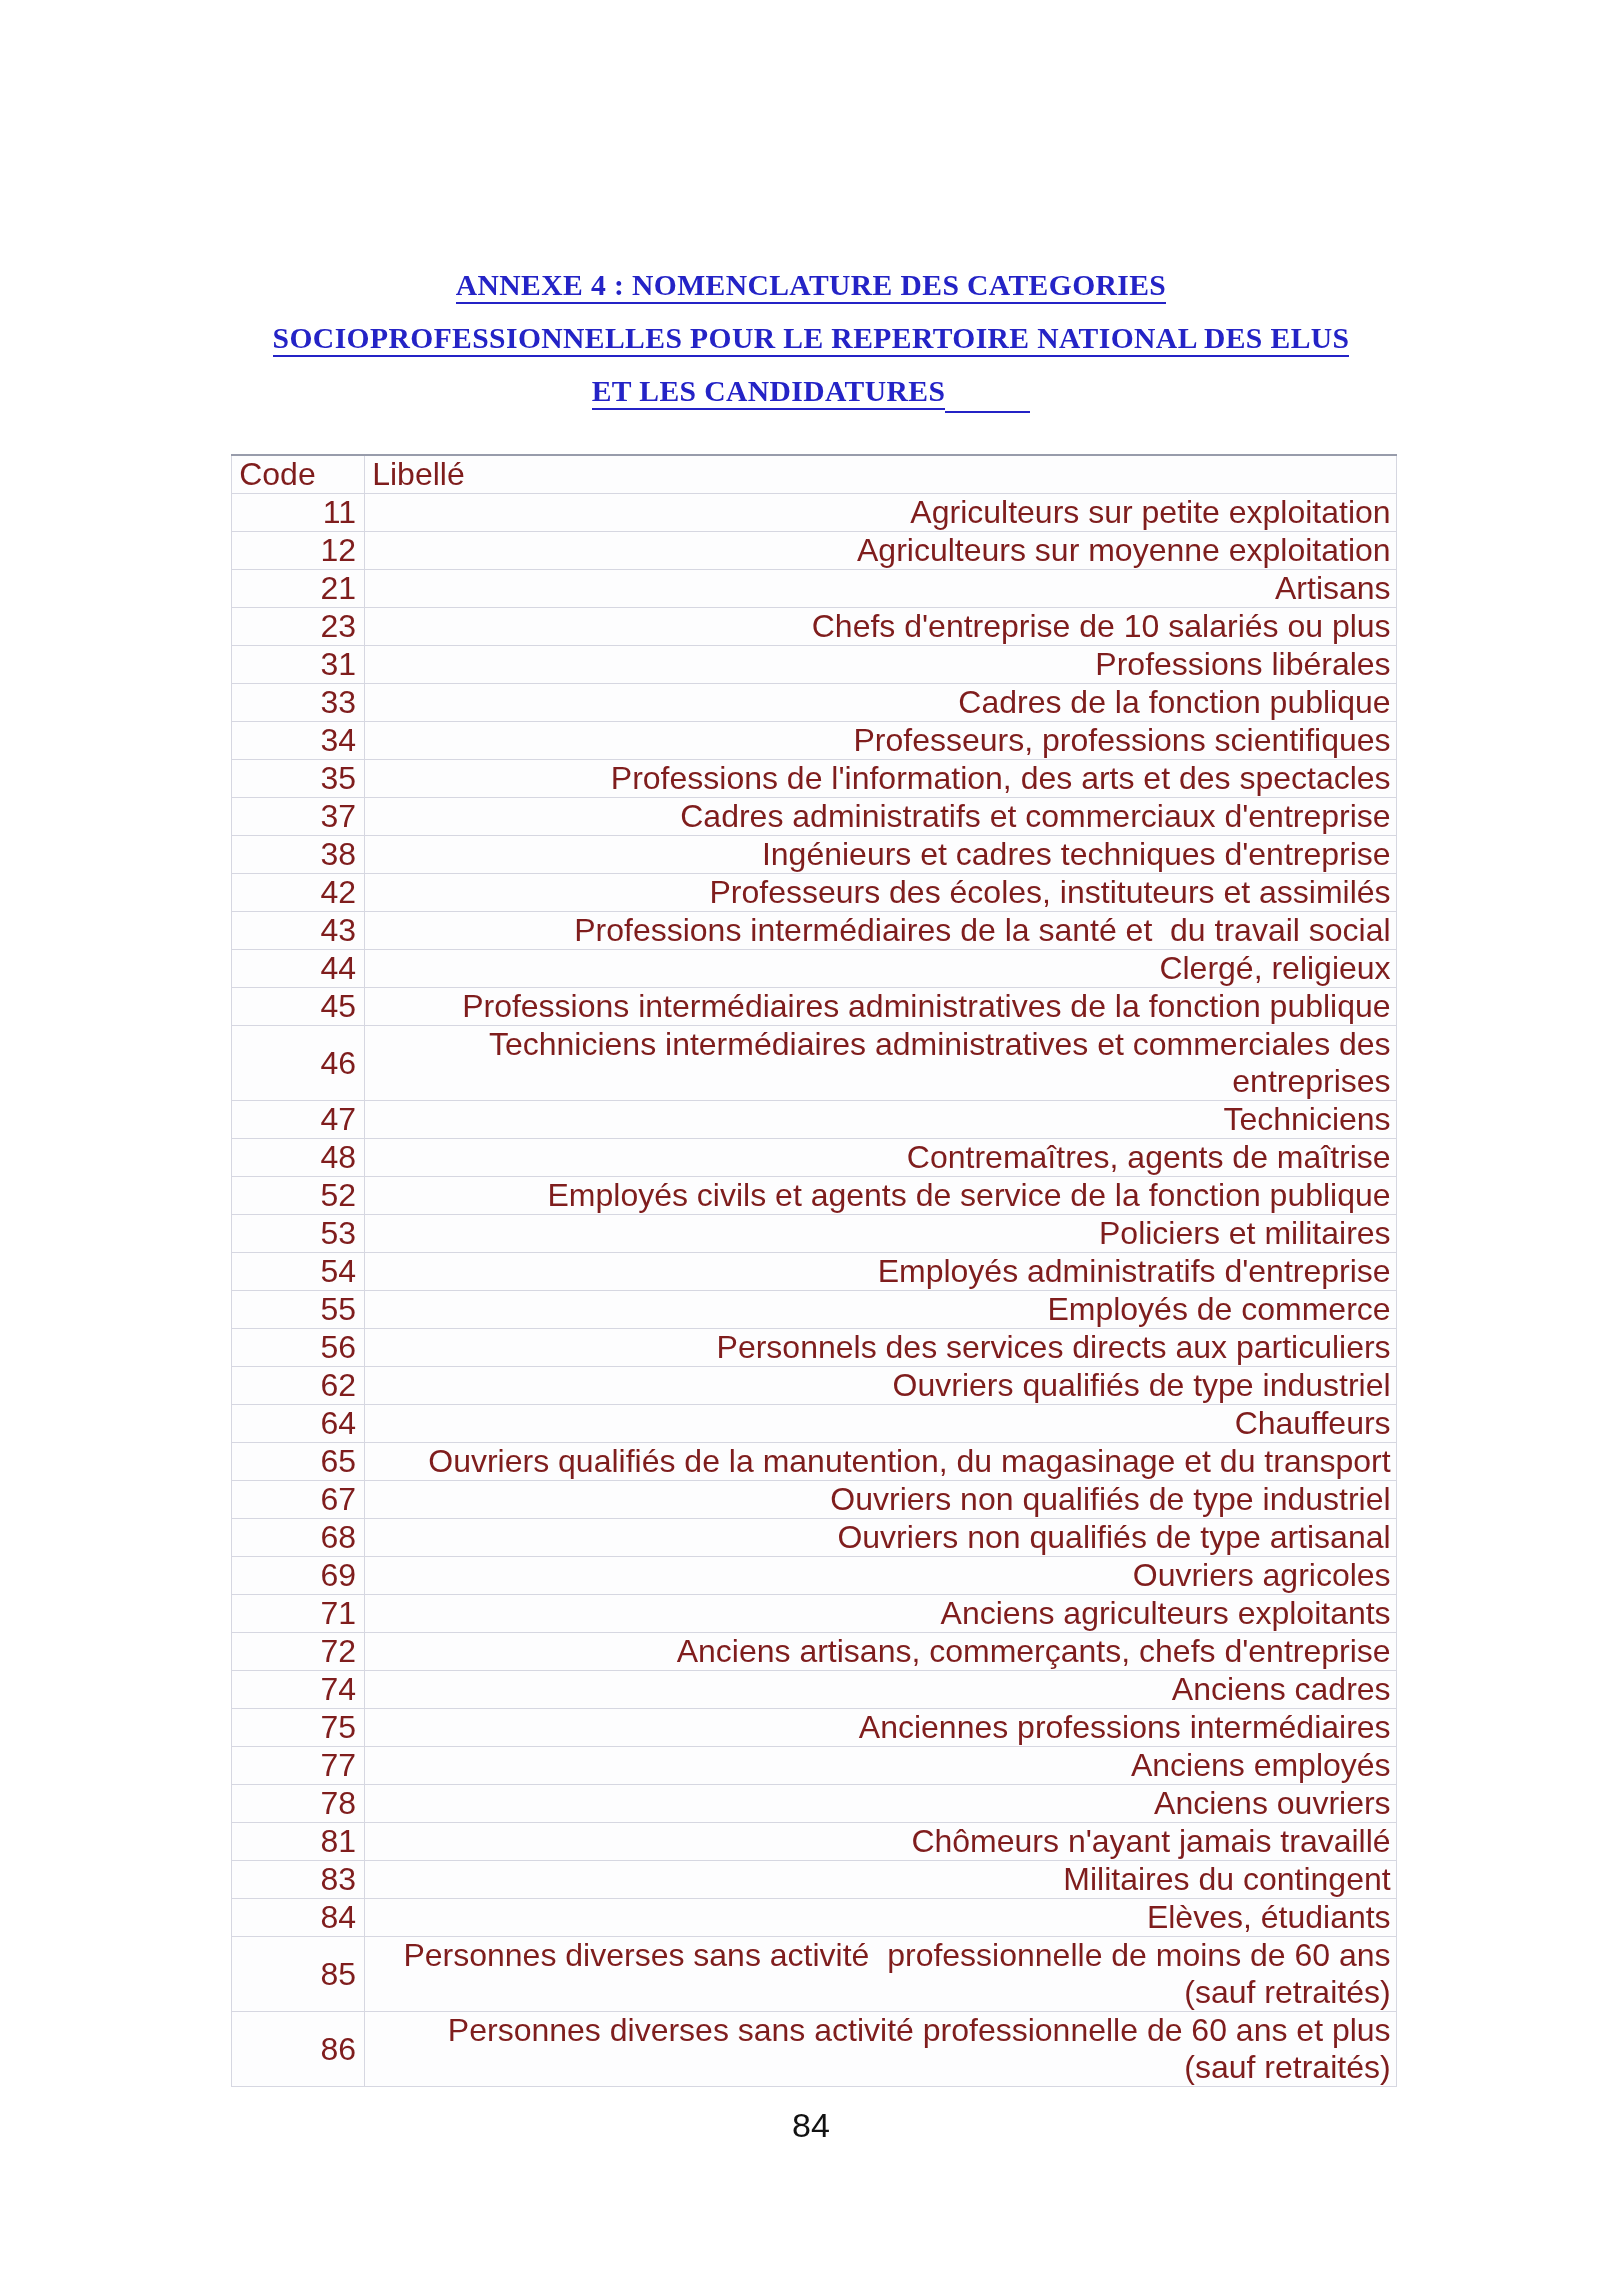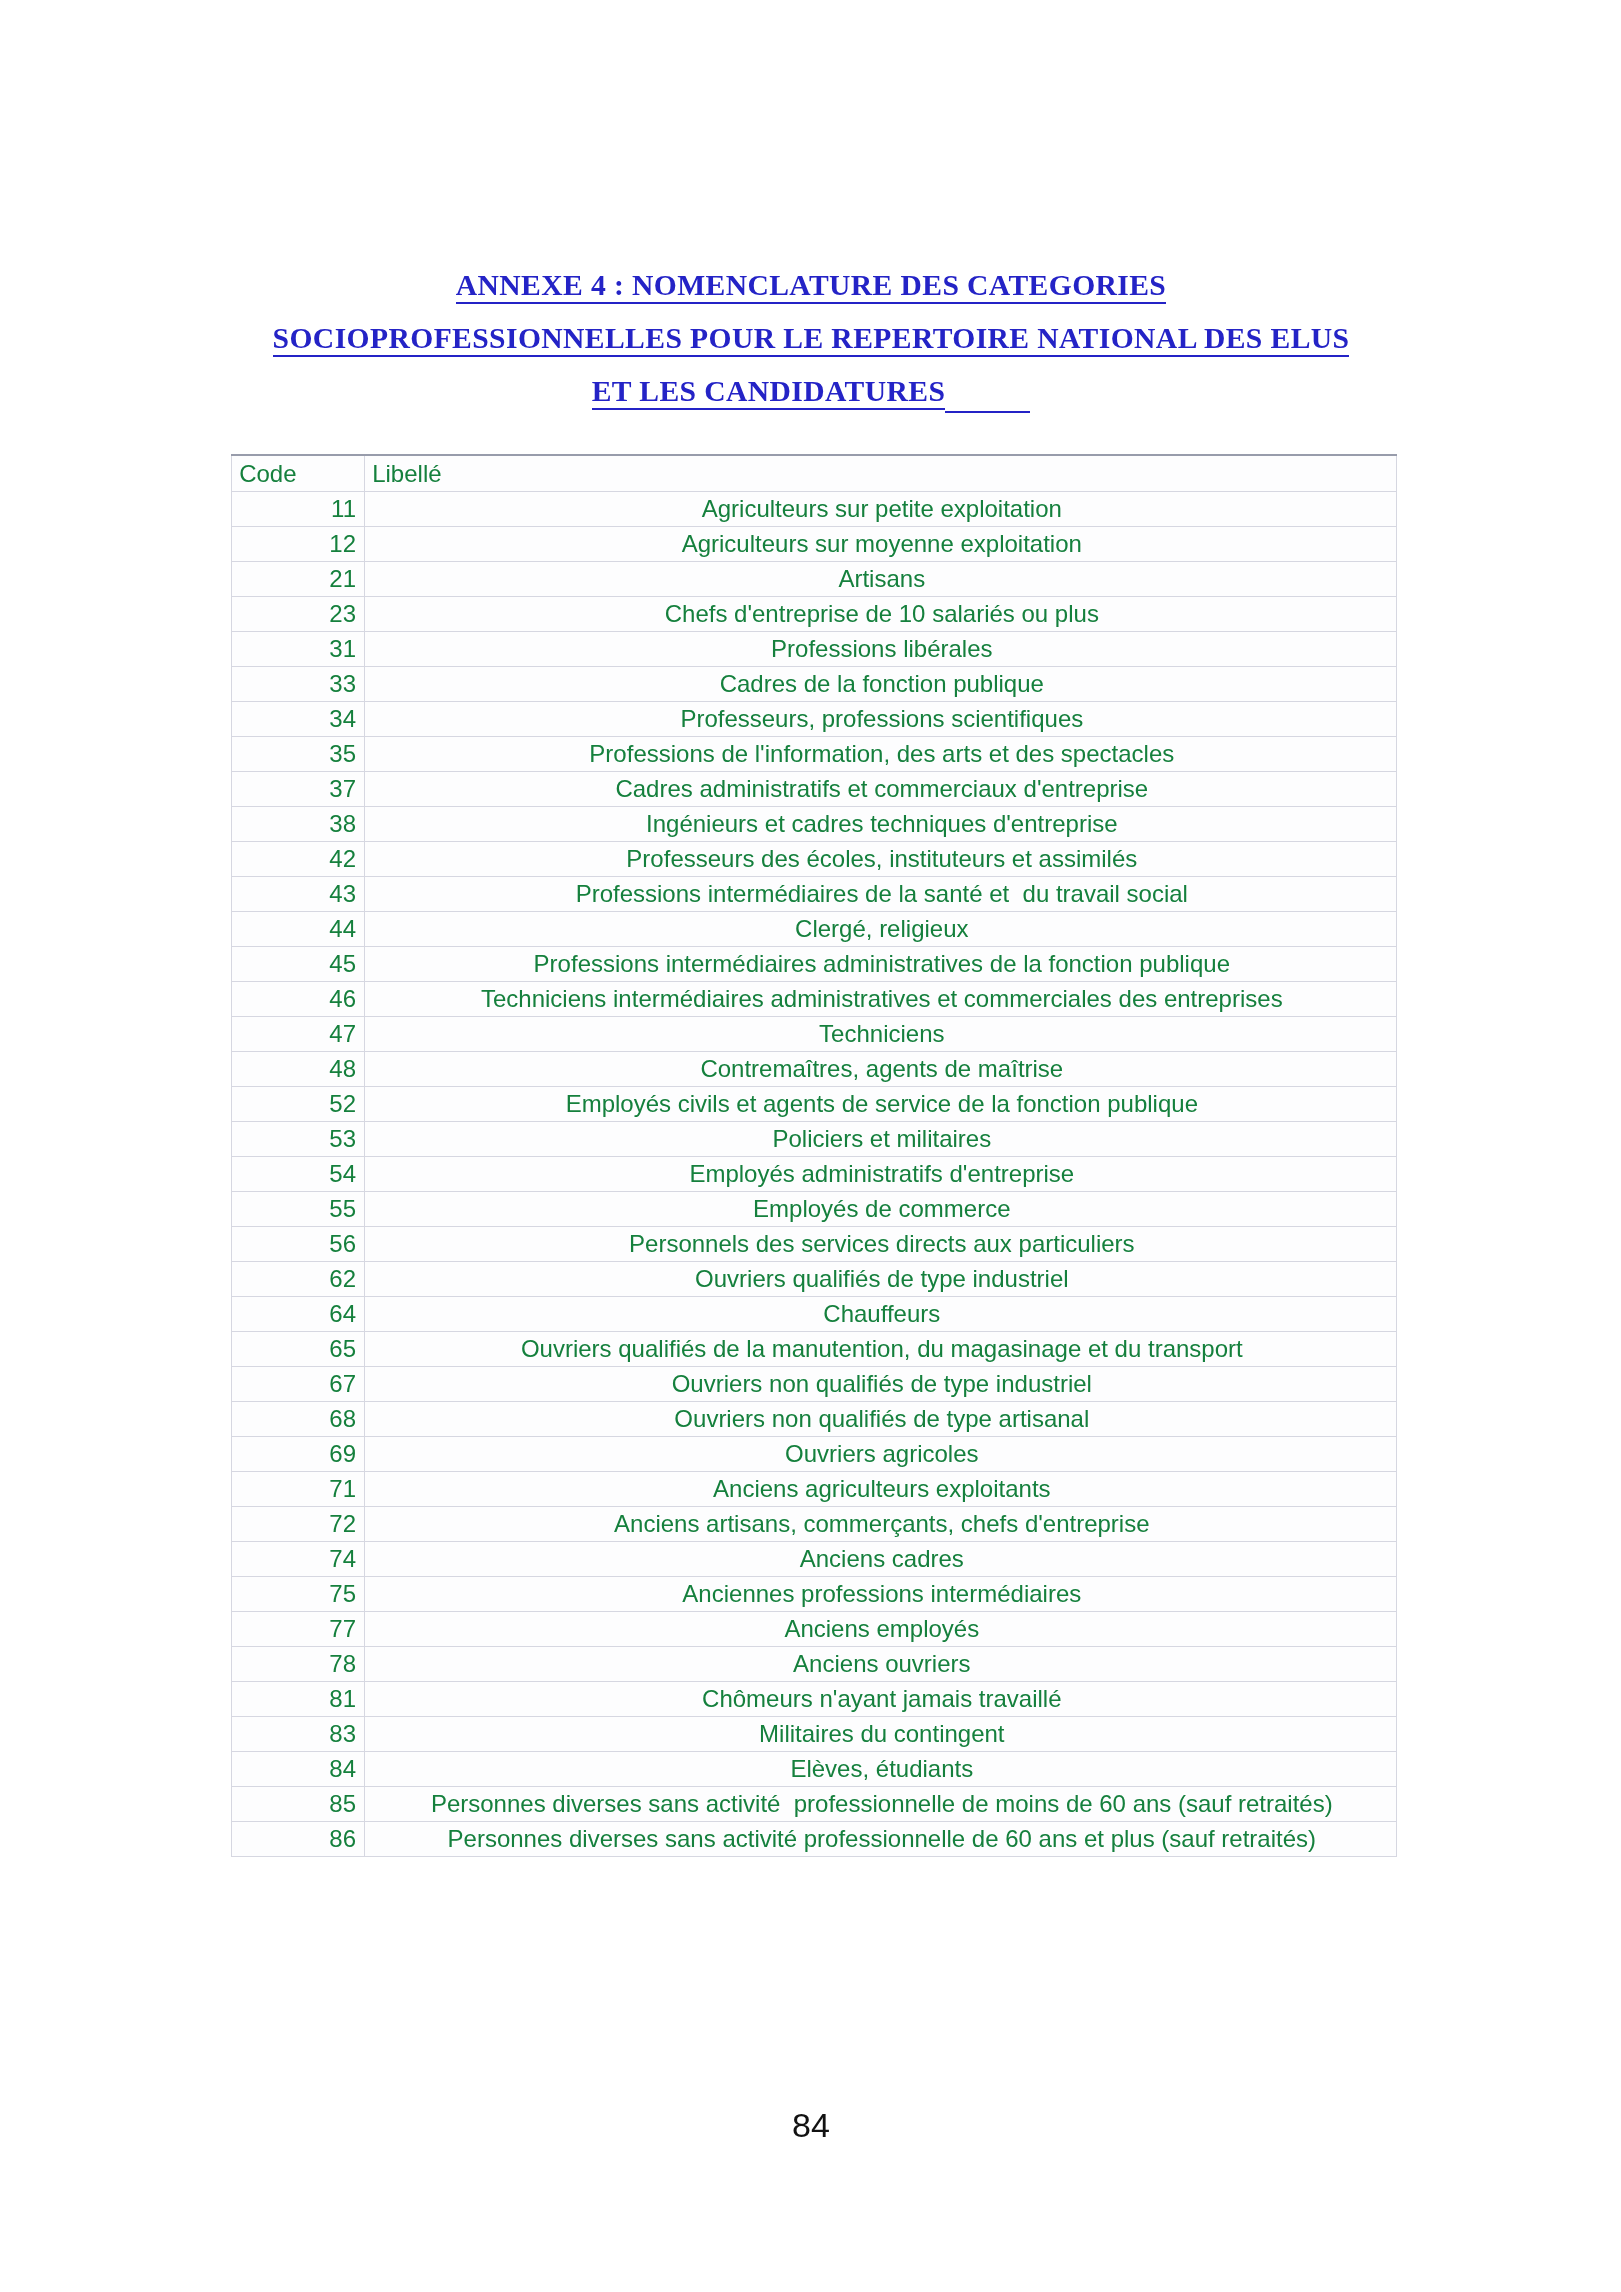--- a/index.html
+++ b/index.html
@@ -44,22 +44,22 @@
   }
 
   
   .cat-table {
     position: absolute;
     left: 231px;
     top: 454px;
     width: 1164px;
     border-collapse: collapse;
     table-layout: fixed;
-    font-size: 24px;
-    color: #15803d;
+    font-size: 32px;
+    color: #7f1d1d;
     background: #fdfdfe;
   }
   .cat-table col.c-code  { width: 133px; }
   .cat-table col.c-label { width: 1032px; }
   .cat-table th, .cat-table td {
     border: 1.8px solid #d6d7e1;
     font-weight: normal;
     overflow: hidden;
     white-space: pre-wrap;
     padding-top: 0;
@@ -71,21 +71,21 @@
     text-align: left;
     padding-left: 7.2px;
     padding-right: 7.2px;
   }
   .cat-table tbody tr { height: 35px; }
   .cat-table td.code-cell {
     text-align: right;
     padding-right: 8px;
   }
   .cat-table td.label-cell {
-    text-align: center;
+    text-align: right;
     padding-left: 8px;
     padding-right: 5.4px;
   }
 
   
   .page-footer {
     position: absolute;
     top: 2106px;
     left: 0;
     width: 100%;

